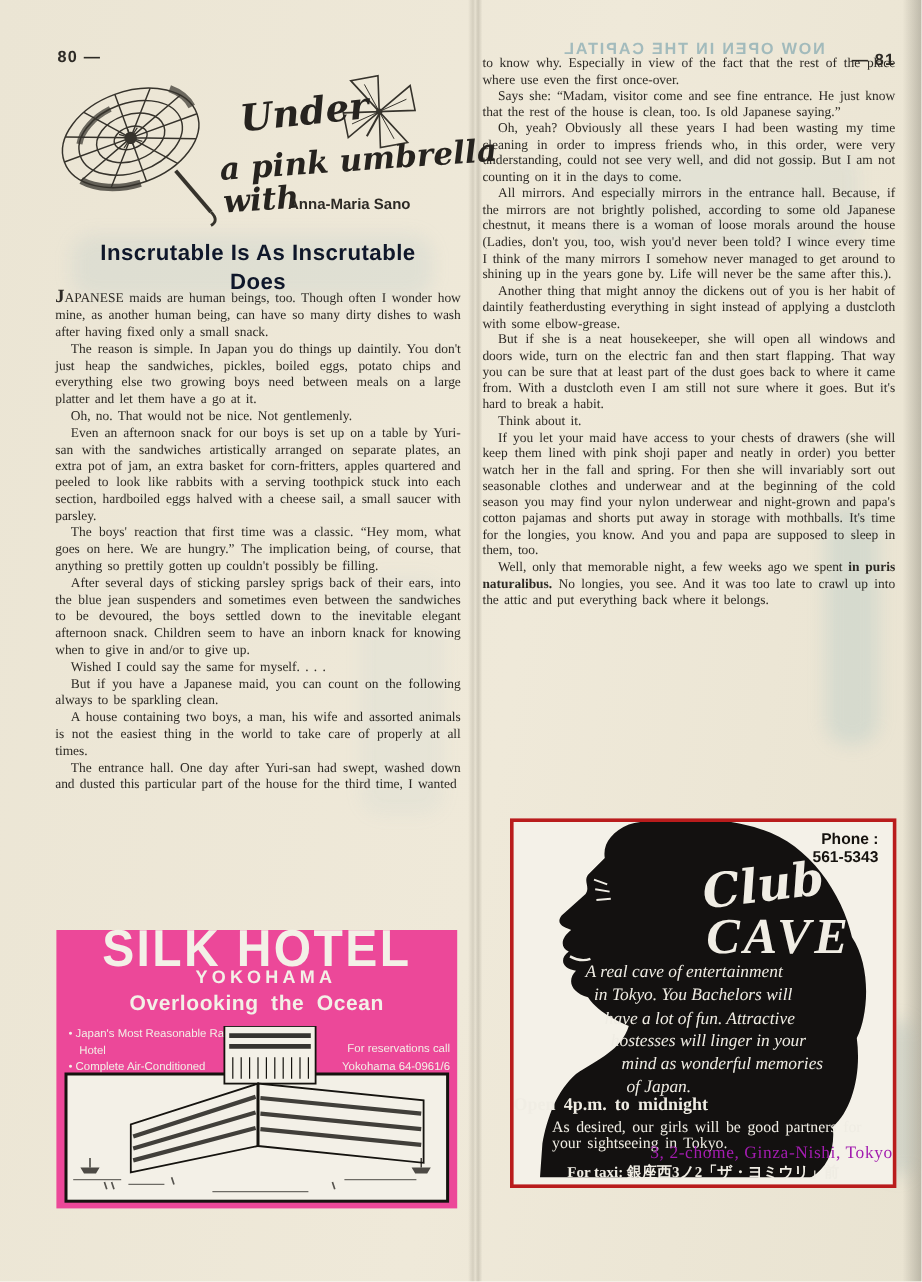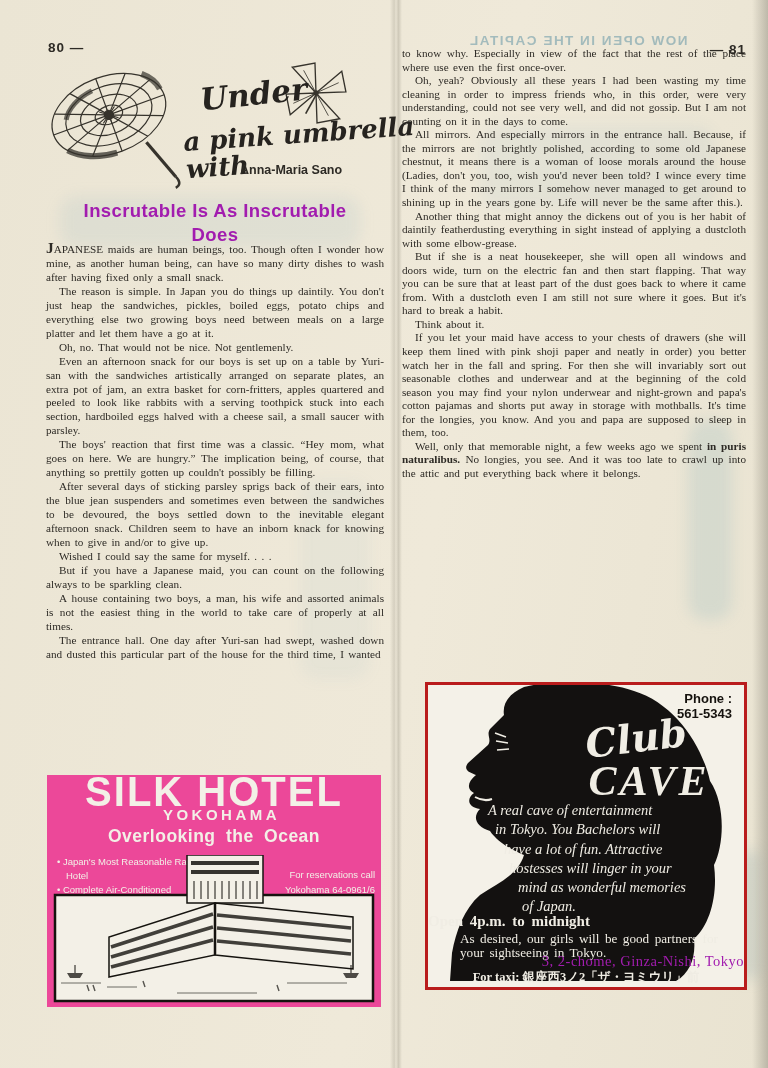--- a/index.html
+++ b/index.html
@@ -14,21 +14,21 @@
           background:linear-gradient(to right,rgba(0,0,0,0),rgba(70,68,58,.28));}
   .ghost-blob{background:rgba(140,180,190,.14);filter:blur(7px);border-radius:18px;}
   .ghost-head{left:420px;top:33px;width:316px;text-align:center;
           transform:scaleX(-1);font-family:"Liberation Sans",sans-serif;font-weight:bold;
           font-size:13.5px;letter-spacing:1.5px;color:rgba(100,150,165,.55);}
   .pagenum{font-family:"Liberation Sans",sans-serif;font-weight:bold;font-size:13.5px;letter-spacing:1px;}
   
   .script{font-family:"DejaVu Serif",serif;font-style:italic;font-weight:bold;color:#26231f;white-space:nowrap;}
   .byline{font-family:"Liberation Sans",sans-serif;font-weight:bold;font-size:12.5px;white-space:nowrap;}
   .title{left:46px;width:338px;text-align:center;font-family:"Liberation Sans",sans-serif;
-         font-weight:bold;font-size:18.5px;letter-spacing:.4px;color:#a21caf;}
+         font-weight:bold;font-size:18.5px;letter-spacing:.4px;color:#0f172a;}
   
   .coltext{font-size:11.2px;text-align:justify;word-spacing:1.6px;}
   .coltext p{margin:0;}
   .coltext p.ind{text-indent:13px;}
   .col-left{left:46px;top:243px;width:338px;line-height:13.95px;}
   .col-right{left:402px;top:47px;width:344px;line-height:13.55px;}
   .lead{font-size:15.5px;font-weight:bold;line-height:10px;}
   
   .silk{left:47px;top:775px;width:334px;height:232px;background:#ec4899;color:#f3f0e7;
         font-family:"Liberation Sans",sans-serif;text-align:center;}
@@ -120,20 +120,21 @@
   <p class="ind">The boys' reaction that first time was a classic. “Hey mom, what goes on here. We are hungry.” The implication being, of course, that anything so prettily gotten up couldn't possibly be filling.</p>
   <p class="ind">After several days of sticking parsley sprigs back of their ears, into the blue jean suspenders and sometimes even between the sandwiches to be devoured, the boys settled down to the inevitable elegant afternoon snack. Children seem to have an inborn knack for knowing when to give in and/or to give up.</p>
   <p class="ind">Wished I could say the same for myself. . . .</p>
   <p class="ind">But if you have a Japanese maid, you can count on the following always to be sparkling clean.</p>
   <p class="ind">A house containing two boys, a man, his wife and assorted animals is not the easiest thing in the world to take care of properly at all times.</p>
   <p class="ind">The entrance hall. One day after Yuri-san had swept, washed down and dusted this particular part of the house for the third time, I wanted</p>
 </div>
 
 <div class="abs coltext col-right">
   <p>to know why. Especially in view of the fact that the rest of the place where use even the first once-over.</p>
+  <p class="ind">Says she: “Madam, visitor come and see fine entrance. He just know that the rest of the house is clean, too. Is old Japanese saying.”</p>
   <p class="ind">Oh, yeah? Obviously all these years I had been wasting my time cleaning in order to impress friends who, in this order, were very understanding, could not see very well, and did not gossip. But I am not counting on it in the days to come.</p>
   <p class="ind">All mirrors. And especially mirrors in the entrance hall. Because, if the mirrors are not brightly polished, according to some old Japanese chestnut, it means there is a woman of loose morals around the house (Ladies, don't you, too, wish you'd never been told? I wince every time I think of the many mirrors I somehow never managed to get around to shining up in the years gone by. Life will never be the same after this.).</p>
   <p class="ind">Another thing that might annoy the dickens out of you is her habit of daintily featherdusting everything in sight instead of applying a dustcloth with some elbow-grease.</p>
   <p class="ind">But if she is a neat housekeeper, she will open all windows and doors wide, turn on the electric fan and then start flapping. That way you can be sure that at least part of the dust goes back to where it came from. With a dustcloth even I am still not sure where it goes. But it's hard to break a habit.</p>
   <p class="ind">Think about it.</p>
   <p class="ind">If you let your maid have access to your chests of drawers (she will keep them lined with pink shoji paper and neatly in order) you better watch her in the fall and spring. For then she will invariably sort out seasonable clothes and underwear and at the beginning of the cold season you may find your nylon underwear and night-grown and papa's cotton pajamas and shorts put away in storage with mothballs. It's time for the longies, you know. And you and papa are supposed to sleep in them, too.</p>
   <p class="ind"><span>Well, only that memorable night, a few weeks ago we spent </span><b>in puris naturalibus.</b><span> No longies, you see. And it was too late to crawl up into the attic and put everything back where it belongs.</span></p>
 </div>
 
 <div class="abs silk">

